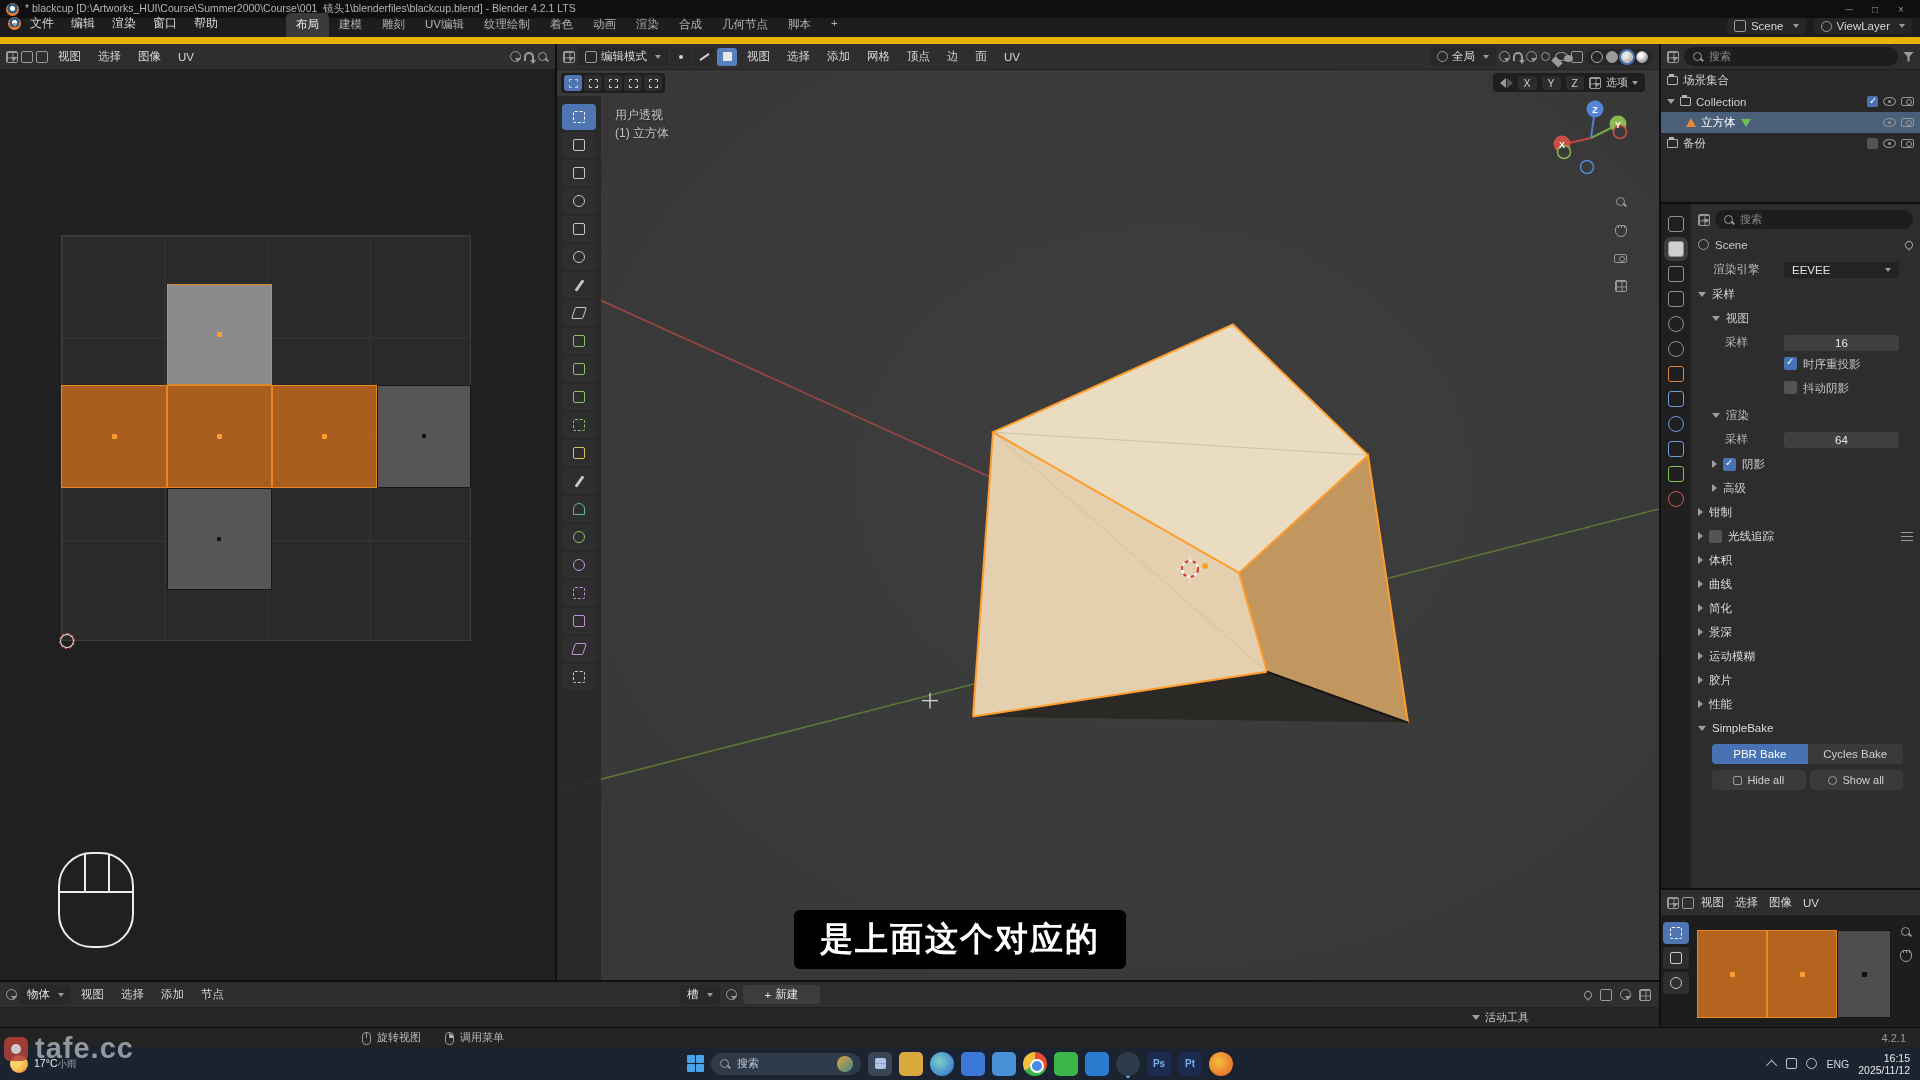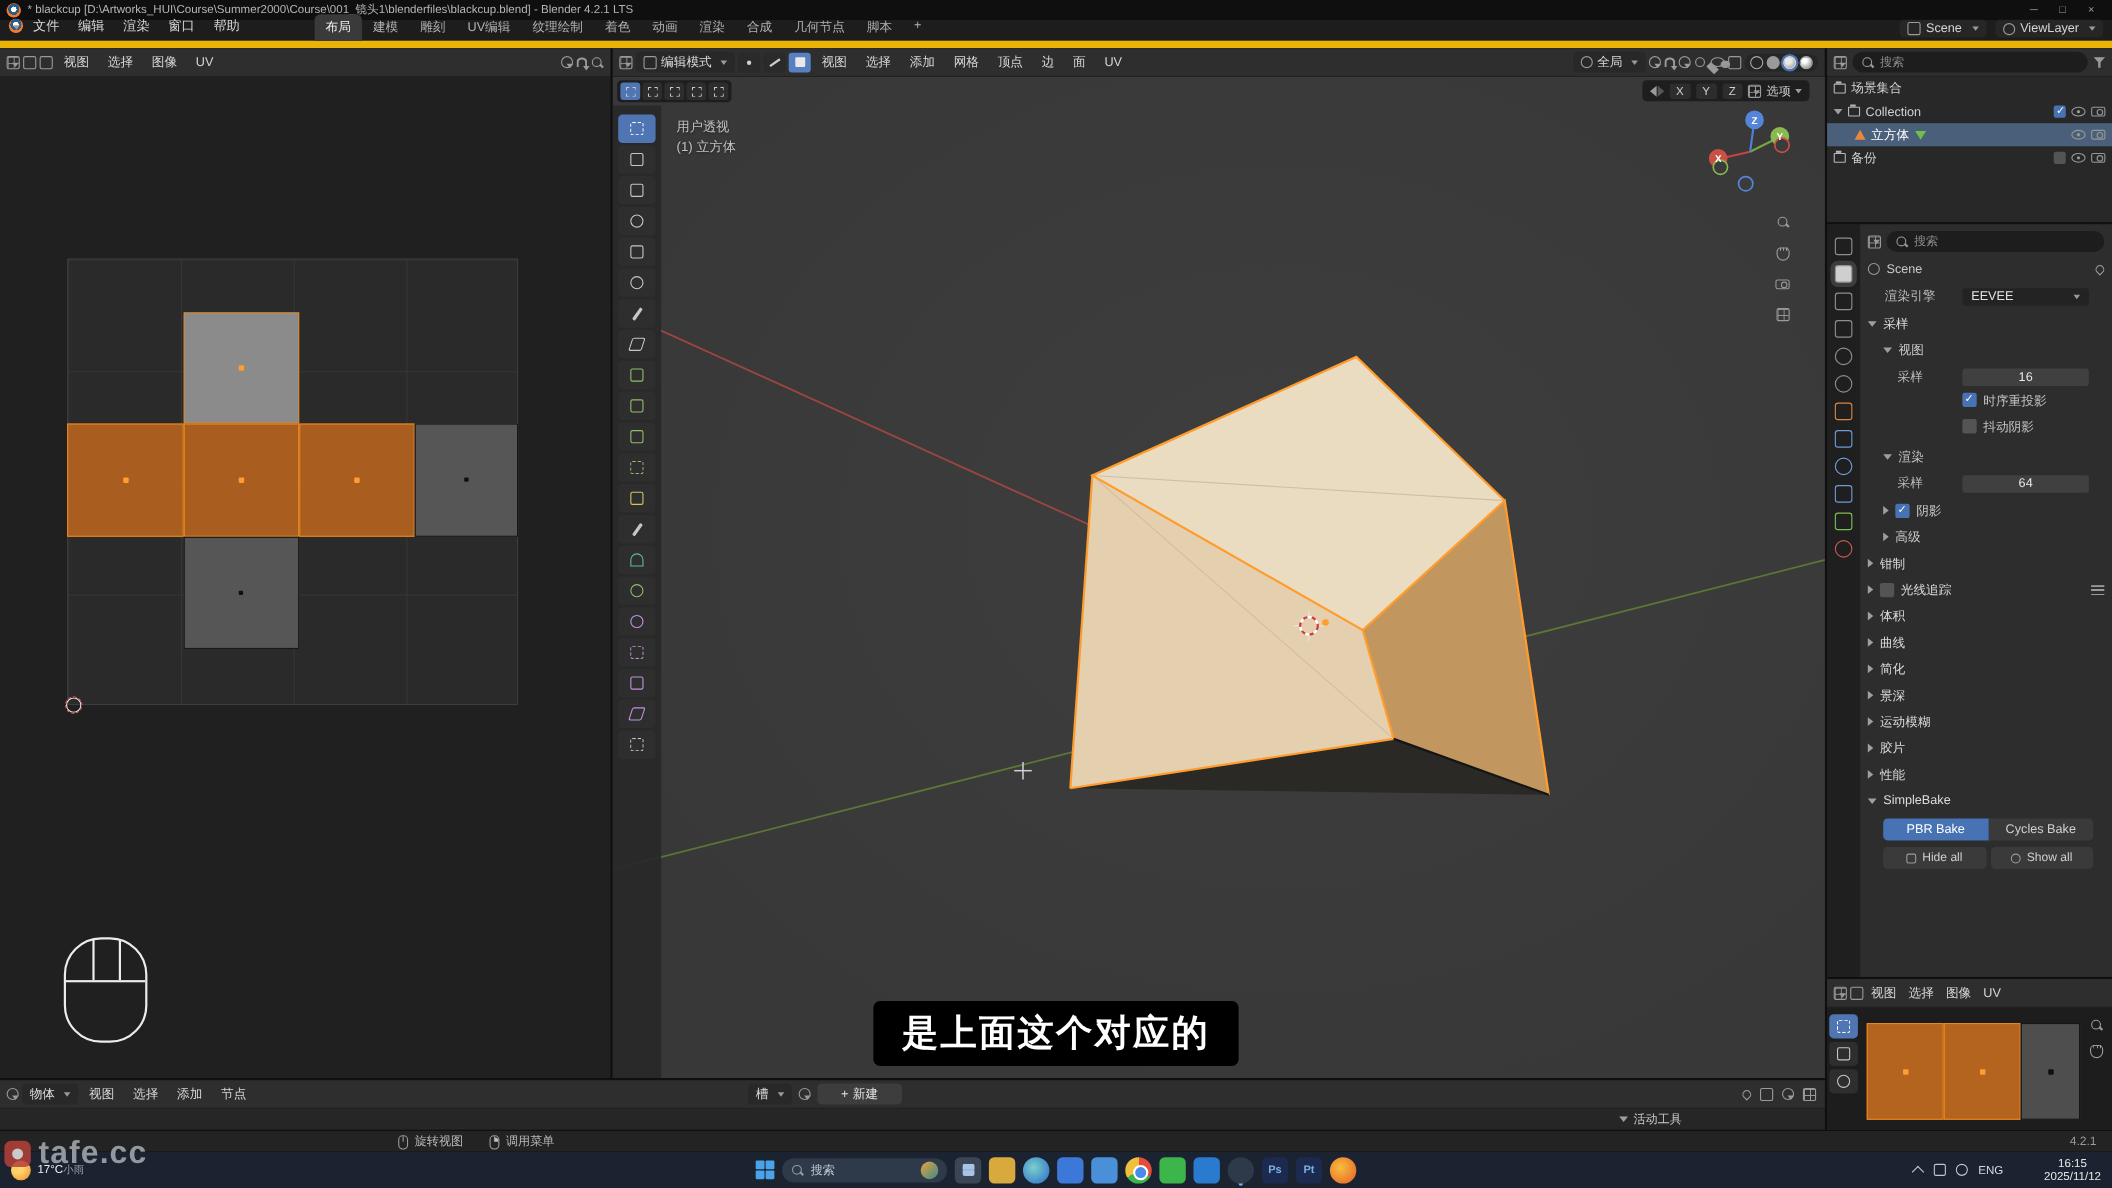--- a/index.html
+++ b/index.html
@@ -198,21 +198,21 @@
   .a-chrome { background:conic-gradient(#e84a3c 0 33%, #3cb54a 33% 66%, #f0c03c 66%); border-radius:50%; position:relative;}
   .a-chrome::after { content:''; position:absolute; left:7px; top:7px; width:10px; height:10px; border-radius:50%; background:#4a8ae8; border:2px solid #fff; }
   .a-wechat { background:#3cb54a; } .a-vscode { background:#2a7ad0; }
   .a-blender { background:#f5792a; border-radius:50%; } 
   .a-ps { background:#1c2a50; color:#7ab0e8; } .a-pt { background:#1c2a50; color:#7ab0e8; }
   .a-ff { background:radial-gradient(circle at 40% 40%, #f5c03c, #e85a2a); border-radius:50%; }
   .tray { margin-left:auto; display:flex; align-items:center; gap:9px; color:#d5dae0; font-size:10.5px; }
   .chevup { width:8px; height:8px; border-left:1.5px solid #c9c9c9; border-top:1.5px solid #c9c9c9; transform:rotate(45deg) translateY(2px); }
   .trayico { width:11px; height:11px; border:1.2px solid #c0c6cd; border-radius:2px; }
   .trayico.round { border-radius:50%; }
-  .clock { text-align:center; line-height:12px; font-size:10.5px; color:#e8e8e8;margin-left:28px; }
+  .clock { text-align:right; line-height:12px; font-size:10.5px; color:#e8e8e8; }
 
   
   .subtitle { position:absolute; left:50%; top:910px; transform:translateX(-50%); background:#000; color:#fff; font-size:33px; font-weight:bold; padding:7px 26px; border-radius:6px; letter-spacing:2px; z-index:6; }
   .mouse-gfx { position:absolute; left:58px; top:852px; width:76px; height:96px; border:2.5px solid #ececec; border-radius:34px; z-index:4; }
   .mouse-gfx .mh { position:absolute; left:0; right:0; top:40%; height:2px; background:#ececec; }
   .mouse-gfx .mv1 { position:absolute; left:33%; top:0; width:2px; height:40%; background:#ececec; }
   .mouse-gfx .mv2 { position:absolute; left:66%; top:0; width:2px; height:40%; background:#ececec; }
   .watermark { position:absolute; left:4px; top:1032px; display:flex; align-items:center; gap:7px; z-index:7; opacity:.85; }
   .wm-logo { width:24px; height:24px; border-radius:6px; background:#b5413a; position:relative; }
   .wm-logo::after { content:''; position:absolute; left:7px; top:7px; width:10px; height:10px; border-radius:50%; background:#e8e8e8; }

